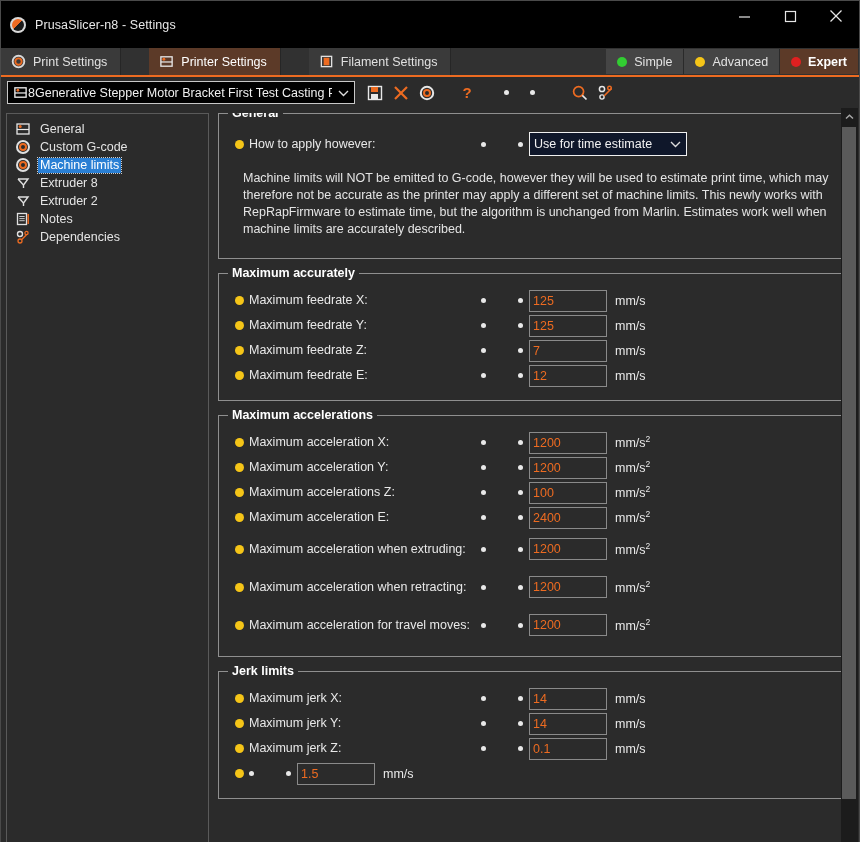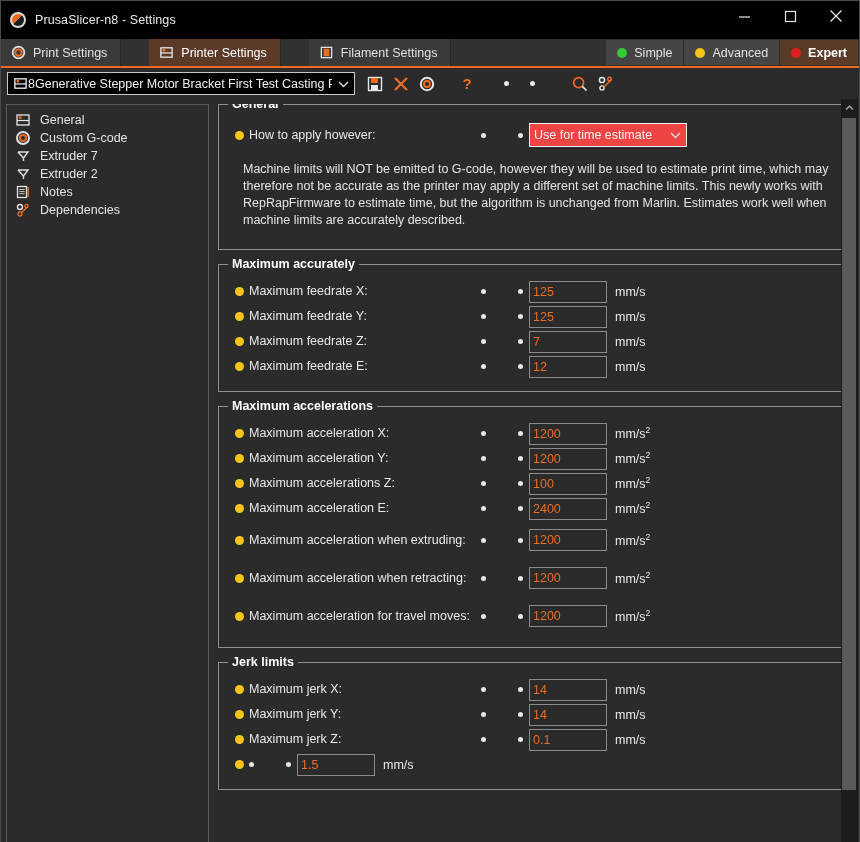--- a/index.html
+++ b/index.html
@@ -11,21 +11,21 @@
   }
   .app {
     position: relative;
     width: 860px; height: 842px;
     background: #2b2b2b;
     border: 1px solid #4a4a4a;
   }
 
   
   .titlebar {
-    height: 38px;
+    height: 47px;
     background: #000000;
     display: flex; align-items: center;
     position: relative;
   }
   .app-icon {
     width: 16px; height: 16px; margin-left: 9px; margin-right: 9px;
     border-radius: 50%;
     background: #d8d8d8;
     position: relative; flex: none;
   }
@@ -159,21 +159,21 @@
     width: 78px; height: 22px; background: #2b2b2b;
     border: 1px solid #8a8a8a; color: #ed6b21;
     font-family: "Liberation Sans", sans-serif; font-size: 12.5px;
     padding: 0 3px; line-height: 20px;
   }
   .unit { color: #e8e8e8; font-size: 12.5px; margin-left: 8px; }
   .unit sup { font-size: 8.5px; vertical-align: super; }
 
   .select-wrap {
     width: 158px; height: 24px; border: 1px solid #f0f0f0;
-    background: #ef4444; display: flex; align-items: center;
+    background: #0f172a; display: flex; align-items: center;
   }
   .select-wrap .sval { flex: 1; color: #f2f2f2; font-size: 12.5px; padding-left: 4px; }
   .select-wrap .sarrow { width: 22px; display: flex; align-items: center; justify-content: center; color: #ddd; }
 
   .desc {
     color: #e4e4e4; font-size: 12.5px; line-height: 17px;
     padding: 14px 8px 2px 16px;
   }
 
   
@@ -360,29 +360,38 @@
       <div class="tree-item">
         <span class="ticon">
           <svg width="16" height="16" viewBox="0 0 16 16">
             <circle cx="8" cy="8" r="6" fill="none" stroke="#e0e0e0" stroke-width="2"></circle>
             <circle cx="8" cy="8" r="3" fill="none" stroke="#ed6b21" stroke-width="2"></circle>
           </svg>
         </span>
         <span class="tlabel">Custom G-code</span>
       </div>
 
+      <div class="tree-item selected">
+        <span class="ticon">
+          <svg width="16" height="16" viewBox="0 0 16 16">
+            <circle cx="8" cy="8" r="6" fill="none" stroke="#e0e0e0" stroke-width="2"></circle>
+            <circle cx="8" cy="8" r="3" fill="none" stroke="#ed6b21" stroke-width="2"></circle>
+          </svg>
+        </span>
+        <span class="tlabel">Machine limits</span>
+      </div>
 
       <div class="tree-item">
         <span class="ticon">
           <svg width="16" height="16" viewBox="0 0 16 16">
             <polyline points="3,4 13,4 8.5,10 8.5,13" fill="none" stroke="#e0e0e0" stroke-width="1.4"></polyline>
             <line x1="3" y1="4" x2="8.5" y2="10" stroke="#e0e0e0" stroke-width="1.4"></line>
           </svg>
         </span>
-        <span class="tlabel">Extruder 7</span>
+        <span class="tlabel">Extruder 8</span>
       </div>
 
       <div class="tree-item">
         <span class="ticon">
           <svg width="16" height="16" viewBox="0 0 16 16">
             <polyline points="3,4 13,4 8.5,10 8.5,13" fill="none" stroke="#e0e0e0" stroke-width="1.4"></polyline>
             <line x1="3" y1="4" x2="8.5" y2="10" stroke="#e0e0e0" stroke-width="1.4"></line>
           </svg>
         </span>
         <span class="tlabel">Extruder 2</span>

